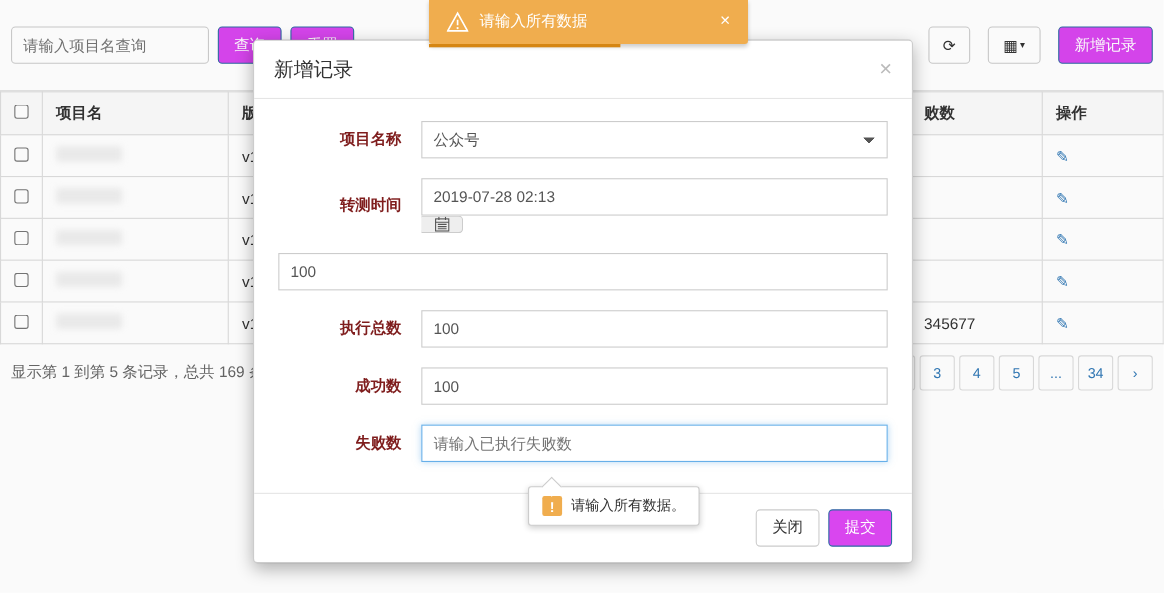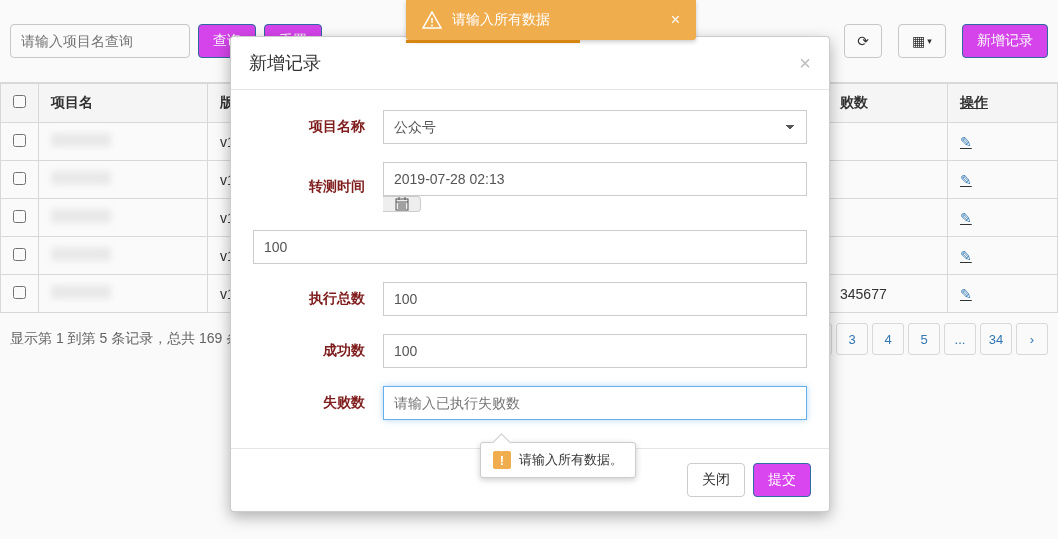--- a/index.html
+++ b/index.html
@@ -13,21 +13,21 @@
 .btn-default { background: #fff; color: #333; border: 1px solid #ccc; }
 .toolbar .btn { margin-left: 8px; }
 .toolbar-right { margin-left: auto; display: flex; gap: 8px; }
 .icon-btn { width: 38px; padding: 0; }
 
 
 .table { width: 100%; border-collapse: collapse; }
 .table th, .table td { border: 1px solid #ddd; padding: 10px 12px; text-align: left; vertical-align: middle; margin-left: 44px; }
 .table th { background: #fafafa; font-weight: 700; }
 .checkbox-cell { width: 34px; text-align: center; }
-.op-cell { text-align: center; width: 110px; text-decoration: underline; }
+.op-cell { text-align: center; width: 110px; }
 .blur { filter: blur(3px); color: #aaa; background: #eee; display: inline-block; width: 60px; height: 14px; border-radius: 2px; }
 
 .footer-row { display: flex; align-items: center; padding: 10px; }
 .footer-info { color: #666; }
 .pagination { margin-left: auto; display: flex; gap: 4px; }
 .page-btn { min-width: 32px; height: 32px; border: 1px solid #ddd; background: #fff; color: #337ab7; display: flex; align-items: center; justify-content: center; border-radius: 3px; cursor: pointer; font-size: 13px; }
 
 
 .modal-backdrop { position: absolute; inset: 0; background: rgba(0,0,0,0.02); }
 .modal { position: absolute; left: 230px; top: 36px; width: 600px; background: #fff; border: 1px solid rgba(0,0,0,.2); border-radius: 4px; box-shadow: 0 5px 15px rgba(0,0,0,.3); }
@@ -40,21 +40,21 @@
 .form-control-wrap { flex: 1; position: relative; }
 .form-control { width: 100%; height: 34px; padding: 6px 10px; border: 1px solid #ccc; border-radius: 0; font-size: 14px; color: #555; background: #fff; }
 select.form-control { appearance: none; background-image: linear-gradient(45deg, transparent 50%, #555 50%), linear-gradient(135deg, #555 50%, transparent 50%); background-position: calc(100% - 16px) 14px, calc(100% - 11px) 14px; background-size: 5px 5px, 5px 5px; background-repeat: no-repeat; }
 .input-group { display: flex; flex-direction: column; }
 .input-group .form-control { border-top-right-radius: 0; border-bottom-right-radius: 0; }
 .input-addon { width: 38px; border: 1px solid #ccc; border-left: none; border-radius: 0 4px 4px 0; display: flex; align-items: center; justify-content: center; background: #eee; }
 .form-control.focused { border-color: #66afe9; box-shadow: 0 0 6px rgba(102,175,233,.5); outline: none; }
 .modal-footer { padding: 14px 18px; border-top: 1px solid #e5e5e5; display: flex; justify-content: flex-end; gap: 8px; }
 
 
-.toast { position: absolute; left: 406px; top: 0; width: 290px; background: #f0ad4e; color: #fff; padding: 10px 16px; border-radius: 0 0 3px 3px; display: flex; align-items: center; box-shadow: 0 2px 4px rgba(0,0,0,.2); }
+.toast { position: absolute; left: 390px; top: 0; width: 290px; background: #f0ad4e; color: #fff; padding: 10px 16px; border-radius: 0 0 3px 3px; display: flex; align-items: center; box-shadow: 0 2px 4px rgba(0,0,0,.2); }
 .toast-close { margin-left: auto; color: #fff; cursor: pointer; background: none; border: none; font-size: 16px; }
 .toast-bar { position: absolute; left: 0; bottom: -3px; height: 3px; width: 60%; background: #d58512; }
 
 
 .valtip { position: absolute; left: 480px; top: 442px; background: #fff; border: 1px solid #ccc; border-radius: 3px; box-shadow: 0 2px 6px rgba(0,0,0,.2); padding: 8px 12px; display: flex; align-items: center; gap: 8px; font-size: 13px; }
 .valtip::before { content: ""; position: absolute; top: -7px; left: 14px; width: 12px; height: 12px; background: #fff; border-left: 1px solid #ccc; border-top: 1px solid #ccc; transform: rotate(45deg); }
 .valtip-icon { width: 18px; height: 18px; background: #f0ad4e; color: #fff; font-weight: 700; display: flex; align-items: center; justify-content: center; border-radius: 2px; font-size: 13px; }
 
 .pencil { color: #337ab7; }
 .tri-down { font-size: 9px; margin-left: 2px; }

